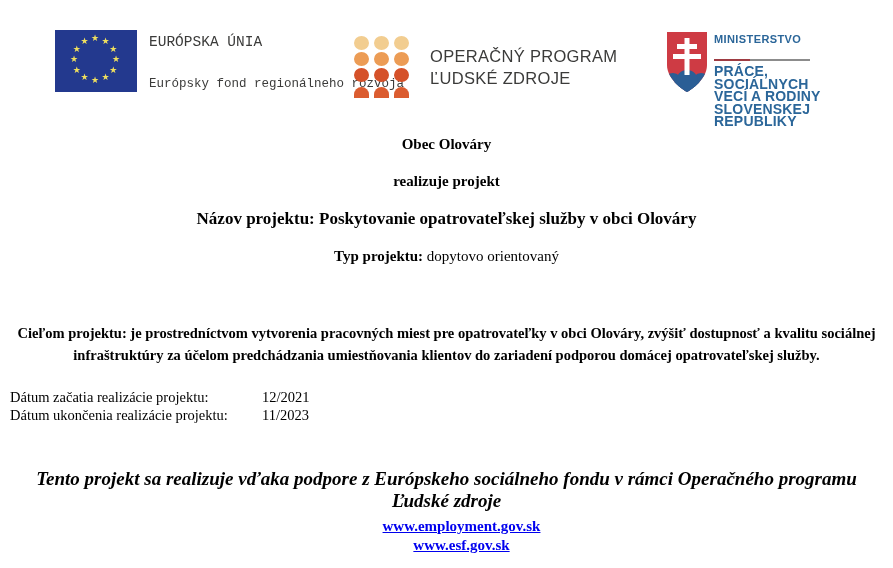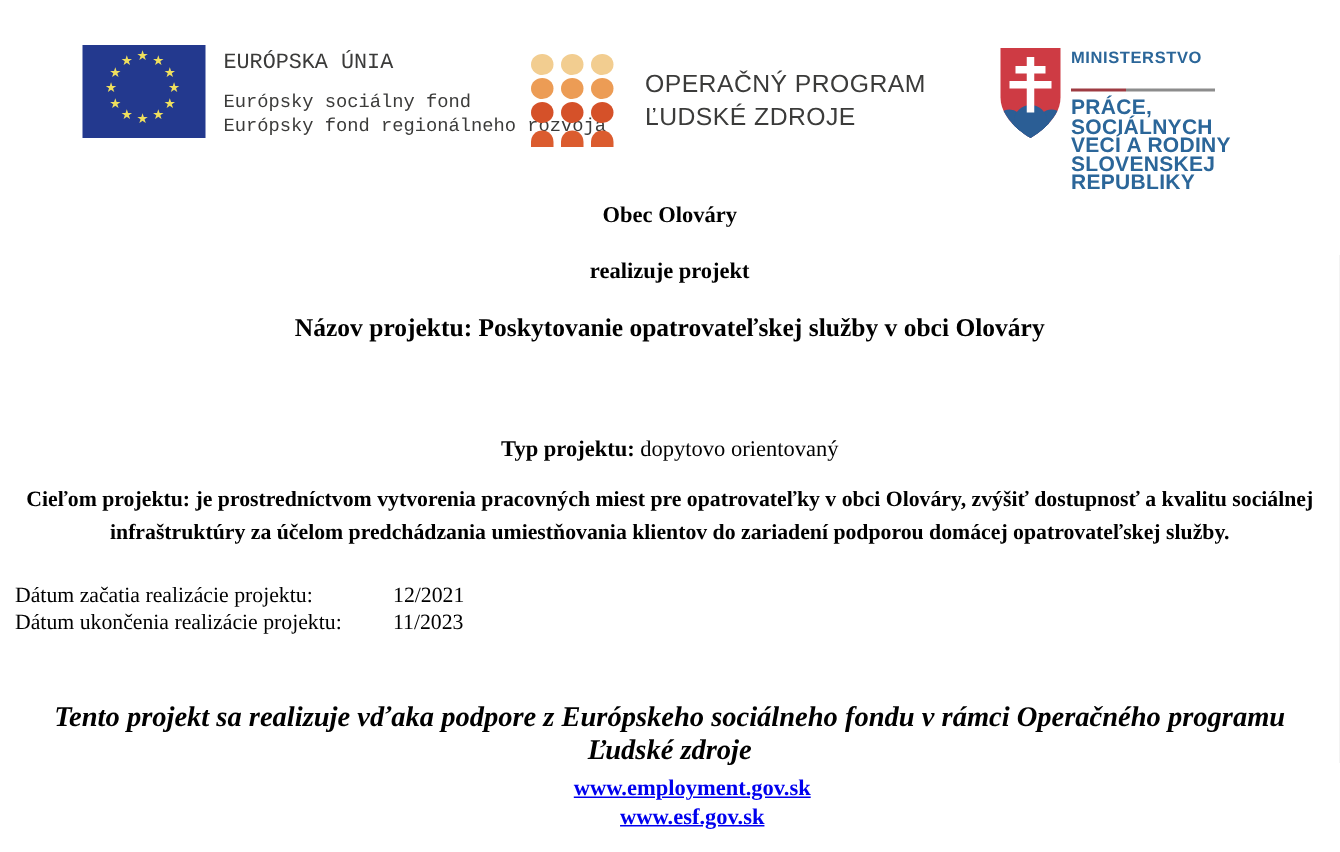--- a/index.html
+++ b/index.html
@@ -34,21 +34,21 @@
   .min-title { font-size:11px; letter-spacing:0.4px; margin-bottom:14px; }
   .min-divider { width:96px; height:2px; margin-bottom:4px;
                  background:linear-gradient(to right, var(--divider_red) 0 38%, var(--divider_gray) 38% 100%); }
   .min-lines { font-size:14px; line-height:12.5px; letter-spacing:0.2px; }
 
   
   .row { left:0; width:100%; text-align:center; }
   .org   { top:136px; font-size:15px; font-weight:bold; }
   .intro { top:173px; font-size:15px; font-weight:bold; }
   .title { top:209px; font-size:17px; font-weight:bold; }
-  .type  { top:248px; font-size:15px;margin-top:44px; }
+  .type  { top:248px; font-size:15px; }
   .type .lbl { font-weight:bold; }
   .goal  { top:323px; padding:0 8px; font-size:14.5px; font-weight:bold; line-height:21.5px; }
 
   .dates { top:388px; left:10px; font-size:14.5px; line-height:18px; text-align:left; width:400px; }
   .date-label { display:inline-block; width:252px; }
 
   .note  { top:468px; font-size:19px; font-weight:bold; font-style:italic; padding:0 20px; }
 
   .links { top:517px; line-height:18.5px;margin-left:15px; }
   .links a { color:var(--link_blue); font-weight:bold; font-size:15px; text-decoration:underline; }
@@ -69,21 +69,20 @@
         <span class="star" style="left: 36px; top: 45px;">★</span>
         <span class="star" style="left: 25.5px; top: 42.1865px;">★</span>
         <span class="star" style="left: 17.8135px; top: 34.5px;">★</span>
         <span class="star" style="left: 15px; top: 24px;">★</span>
         <span class="star" style="left: 17.8135px; top: 13.5px;">★</span>
         <span class="star" style="left: 25.5px; top: 5.81347px;">★</span>
       </div>
     <div class="eu-text">
       <div class="eu-title">EURÓPSKA ÚNIA</div>
       <div class="eu-lines">
-        <div>Európsky sociálny fond</div>
         <div>Európsky fond regionálneho rozvoja</div>
       </div>
     </div>
   </div>
 
   <div class="abs oplz-dots">
       <span class="dot" style="background: rgb(242, 205, 144);"></span>
       <span class="dot" style="background: rgb(242, 205, 144);"></span>
       <span class="dot" style="background: rgb(242, 205, 144);"></span>
       <span class="dot" style="background: rgb(236, 156, 85);"></span>

